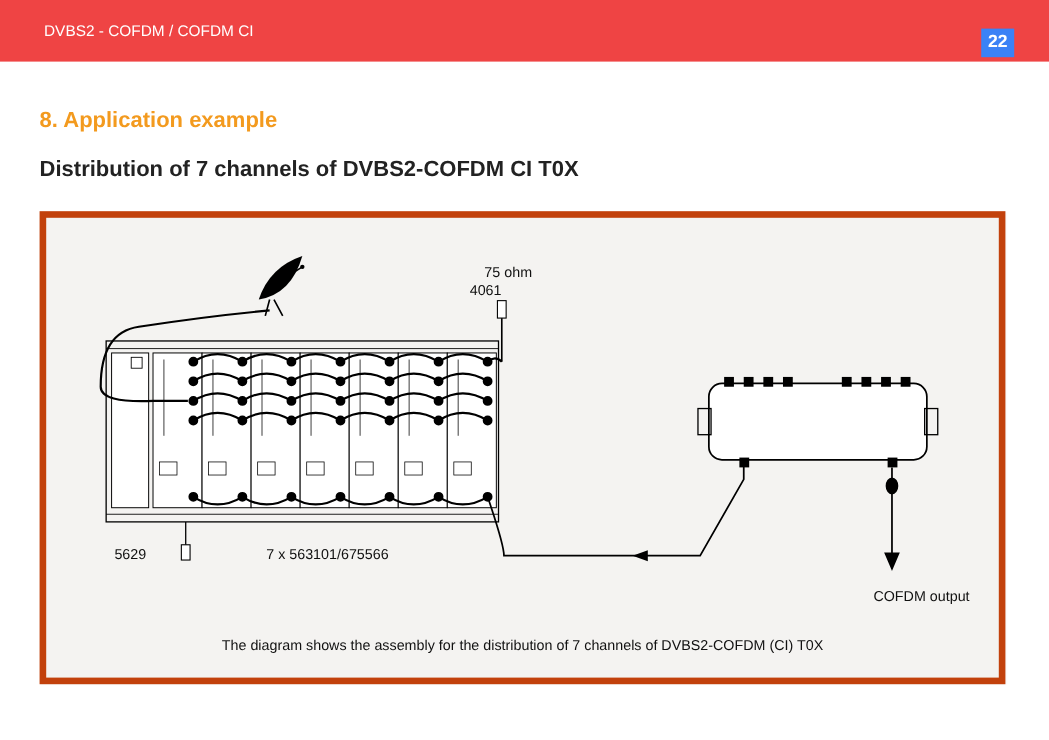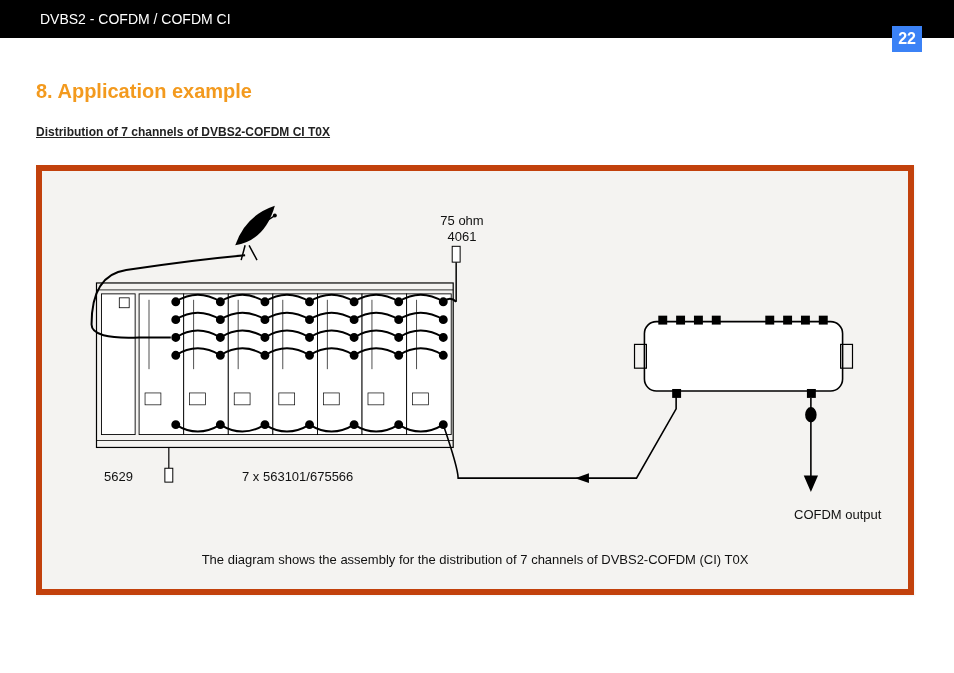--- a/index.html
+++ b/index.html
@@ -4,22 +4,22 @@
 <style>
   * { margin: 0; padding: 0; box-sizing: border-box; }
   body {
     width: 954px;
     height: 673px;
     font-family: "Segoe UI", Arial, sans-serif;
     background: #fff;
     position: relative;
   }
   .header {
-    height: 38px;
-    background: #000000;
+    height: 56px;
+    background: #ef4444;
     color: #fff;
     display: flex;
     justify-content: space-between;
     align-items: center;
     padding: 0 40px 0 40px;
     font-size: 14px;
     font-weight: 300;
   }
   .page-badge {
     background: #3b82f6;
@@ -37,24 +37,23 @@
     position: relative;
   }
   h1.section-title {
     color: #f39a1e;
     font-size: 20px;
     font-weight: 700;
     margin-bottom: 22px;
   }
   h2.subtitle {
     color: #222;
-    font-size: 12px;
+    font-size: 20px;
     font-weight: 700;
     margin-bottom: 26px;
-    text-decoration: underline;
   }
   .diagram-box {
     border: 6px solid #c2410c;
     background: #f4f3f1;
     height: 430px;
     position: relative;
     box-shadow: 1px 1px 2px rgba(0,0,0,0.05);
   }
   .diagram-svg { position: absolute; inset: 0; }
   .label {
@@ -80,21 +79,21 @@
 </div>
 <div class="page-badge">22</div>
 
 <div class="content">
   <h1 class="section-title">8. Application example</h1>
   <h2 class="subtitle">Distribution of 7 channels of DVBS2-COFDM CI T0X</h2>
 
   <div class="diagram-box">
 
     <div class="label" style="left:385px; top:42px; text-align:center; width:70px;">75 ohm</div>
-    <div class="label" style="left:385px; top:58px; text-align:center; width:70px;">4061</div>
+    <div class="label" style="left:385px; top:58px; text-align:left; width:70px;">4061</div>
     <div class="label" style="left:62px; top:298px;">5629</div>
     <div class="label" style="left:200px; top:298px;">7 x 563101/675566</div>
     <div class="label" style="left:688px; top:187px;">4512</div>
     <div class="label" style="left:752px; top:336px;text-align:center;">COFDM output</div>
 
     <svg class="diagram-svg" viewBox="0 0 874 430">
 
       <g transform="translate(195,35)">
         <path d="M 0 40 Q 10 10 40 0 Q 30 35 0 40 Z" fill="#000"></path>
         <path d="M 12 28 L 40 10" stroke="#000" stroke-width="1.5" fill="none"></path>

